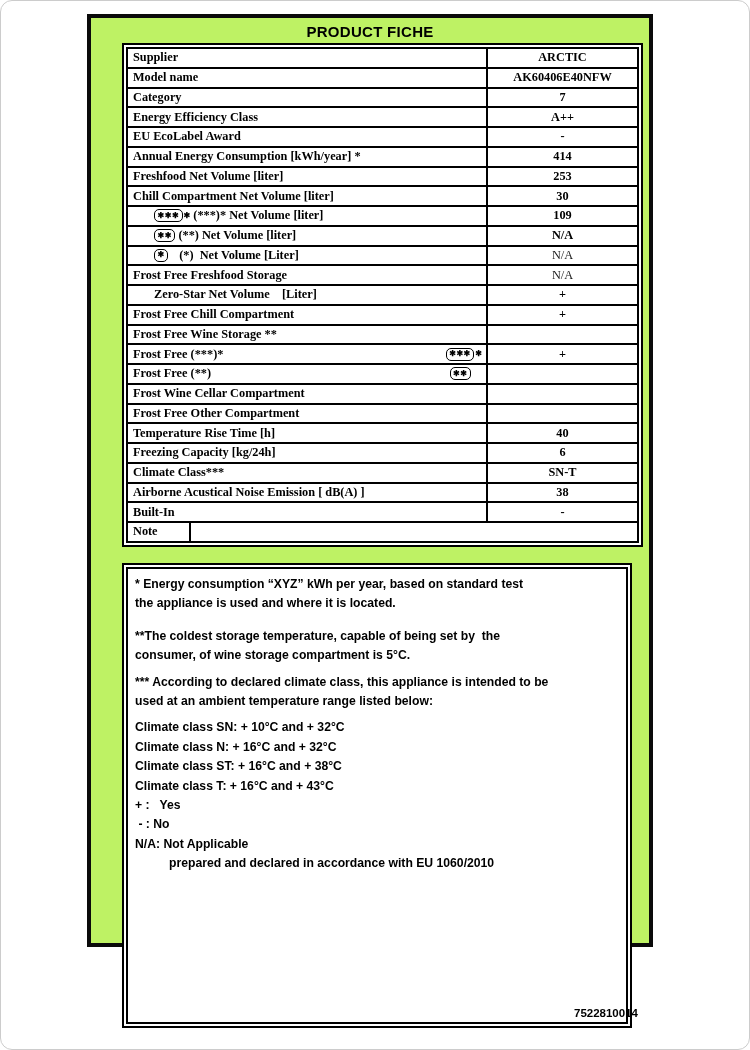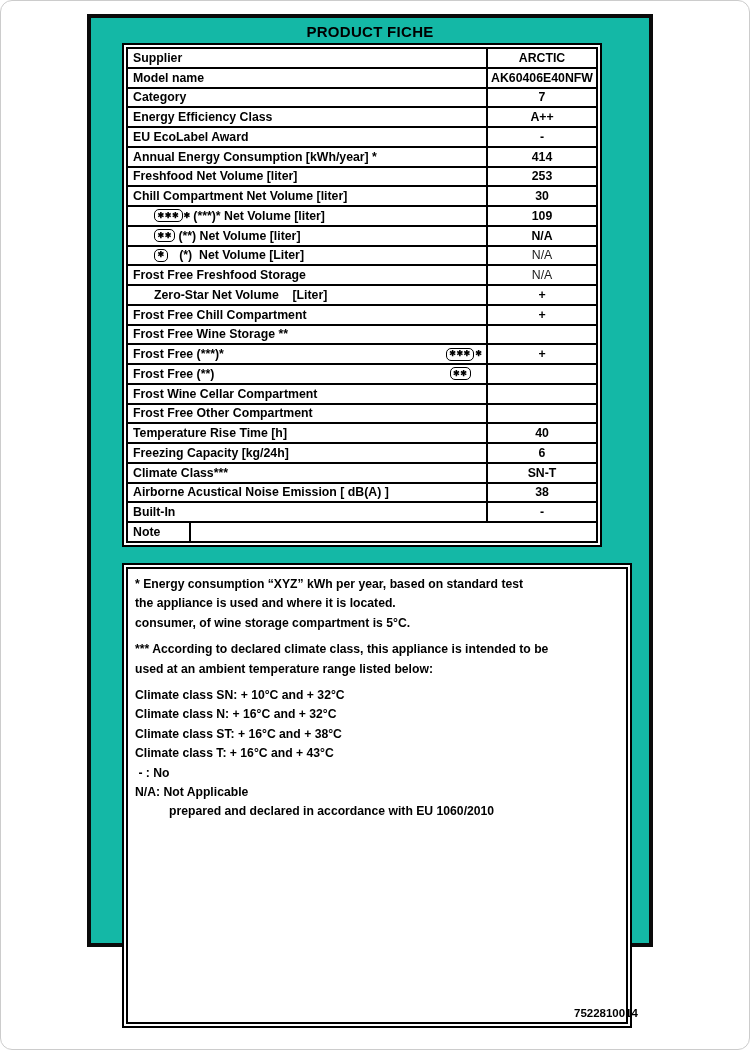--- a/index.html
+++ b/index.html
@@ -1,25 +1,25 @@
 <!DOCTYPE html>
 <html><head>
 <meta charset="utf-8">
 <style>
   html,body{margin:0;padding:0;background:#fff;width:750px;height:1050px;overflow:hidden;
             font-family:"Liberation Sans", sans-serif;color:#000;}
   .page{position:relative;width:750px;height:1050px;background:#fff;box-sizing:border-box;
         border:1px solid #cccccc;border-radius:12px;}
   .main-box{position:absolute;left:86px;top:13px;width:566px;height:933px;
-            border:4px solid #0a0a0a;box-sizing:border-box;background:#14b8a6;}
+            border:4px solid #0a0a0a;box-sizing:border-box;background:#bef264;}
   .title{margin-top:5px;text-align:center;font-size:15px;font-weight:bold;letter-spacing:.3px;}
 
   
-  .tbl-wrap{position:absolute;left:31px;top:25px;width:480px;border:2px solid #000;
-            padding:2px;box-sizing:border-box;background:#fff;}
+  .tbl-wrap{position:absolute;left:31px;top:25px;width:521px;border:2px solid #000;
+            padding:2px;box-sizing:border-box;background:#fff;font-family:Liberation Serif, serif;}
   table{border-collapse:collapse;width:100%;table-layout:fixed;}
   td{border:2px solid #000;height:17.76px;padding:0;vertical-align:middle;overflow:hidden;}
   td.lbl{font-size:12.3px;font-weight:bold;}
   .lbl-flex{display:flex;align-items:center;height:100%;padding-left:5px;box-sizing:border-box;}
   tr.indent .lbl-flex{padding-left:26px;}
   .lbl-text{white-space:pre;}
   td.val{text-align:center;font-size:12.3px;font-weight:bold;}
   td.val.normal{font-weight:normal;color:#1a1a1a;}
 
   
@@ -281,27 +281,29 @@
               </td>
             </tr>
           </tbody>
       </table>
     </div>
 
     <div class="fn-box">
       <div class="fn-inner" id="fn-lines">
           <div class="fn-line">* Energy consumption “XYZ” kWh per year, based on standard test</div>
           <div class="fn-line">the appliance is used and where it is located.</div>
+          <div class="fn-line gap-a">**The coldest storage temperature, capable of being set by  the</div>
           <div class="fn-line">consumer, of wine storage compartment is 5°C.</div>
           <div class="fn-line gap-b">*** According to declared climate class, this appliance is intended to be</div>
           <div class="fn-line">used at an ambient temperature range listed below:</div>
           <div class="fn-line gap-b">Climate class SN: + 10°C and + 32°C</div>
           <div class="fn-line">Climate class N: + 16°C and + 32°C</div>
           <div class="fn-line">Climate class ST: + 16°C and + 38°C</div>
           <div class="fn-line">Climate class T: + 16°C and + 43°C</div>
+          <div class="fn-line">+ :   Yes</div>
           <div class="fn-line"> - : No</div>
           <div class="fn-line">N/A: Not Applicable</div>
           <div class="fn-line ind">prepared and declared in accordance with EU 1060/2010</div>
         </div>
     </div>
   </div>
 
   <div class="doc-code">7522810014</div>
 </div>
 

